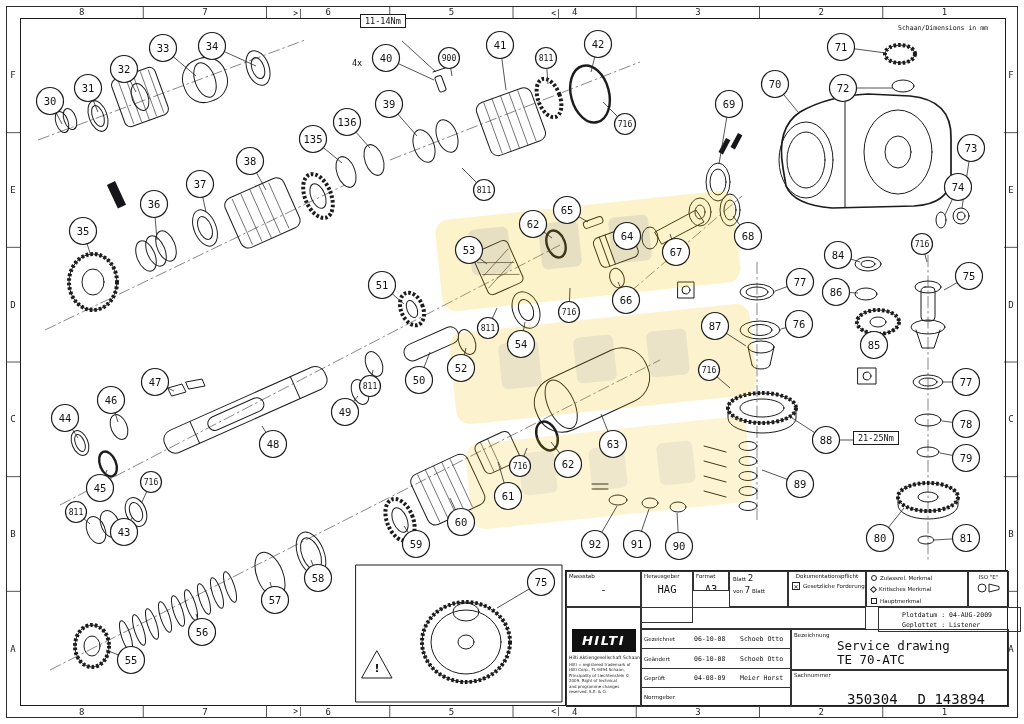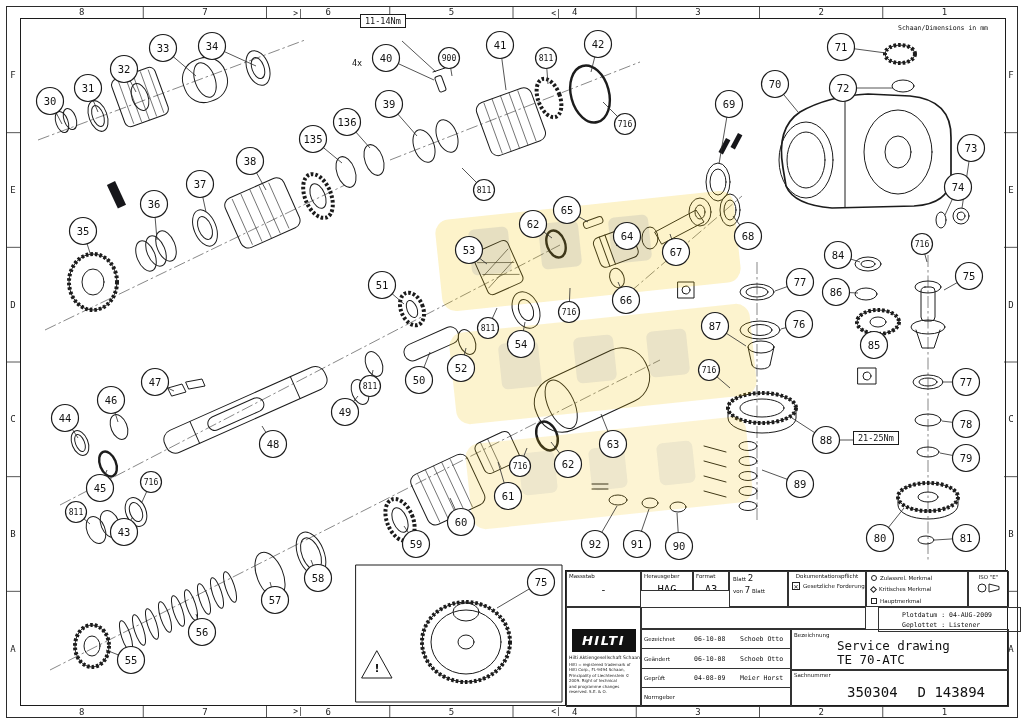--- a/index.html
+++ b/index.html
@@ -48,21 +48,21 @@
   .plot-cell{padding:2px 0 0 23px;font:6.5px "DejaVu Sans Mono",monospace;line-height:1.6}
   .sig-row{display:flex;height:19.4px;border-bottom:.5px solid #333;align-items:center}
   .sig-label{width:52px;padding-left:2px;font-size:5.5px}
   .sig-date{width:46px;font:6.5px "DejaVu Sans Mono",monospace}
   .sig-name{flex:1;font:6.5px "DejaVu Sans Mono",monospace}
   .hilti-logo{width:64px;height:23px;background:#111;color:#fff;display:flex;align-items:center;justify-content:center;font-weight:bold;font-style:italic;font-size:13px;letter-spacing:1.5px;margin:21px auto 2px auto}
   .company{font-size:4.6px;padding:1px 2px;white-space:nowrap}
   .legal{font-size:4px;line-height:1.35;padding:1px 2px;color:#222}
   .bez-cell{padding-top:1px}
   .bez-line{font:12.5px "DejaVu Sans Mono",monospace;padding-left:45px;line-height:1.15}
-  .sach-value{display:flex;gap:20px;font:14px "DejaVu Sans Mono",monospace;padding-left:55px;margin-top:5px}
+  .sach-value{display:flex;gap:20px;font:14px "DejaVu Sans Mono",monospace;padding-left:55px;margin-top:12px}
 </style>
 </head>
 <body>
 
 <div id="stage">
 
   <svg id="drawing-svg" width="1024" height="724" viewBox="0 0 1024 724">
 
     <g>
       <path class="ax" d="M38 140 L305 40"></path>
@@ -760,21 +760,21 @@
   <div id="qty-label">4x</div>
   <div id="warn-mark">!</div>
 
   <div class="title-block">
 
     <div class="tb-cell" style="left:0;top:0;width:75px;height:36px">
       <span class="tb-label">Massstab</span>
       <span class="tb-value">-</span>
     </div>
 
-    <div class="tb-cell" style="left:75px;top:0;width:52px;height:20px">
+    <div class="tb-cell" style="left:75px;top:0;width:52px;height:52px">
       <span class="tb-label">Herausgeber</span>
       <span class="tb-value">HAG</span>
     </div>
 
     <div class="tb-cell" style="left:127px;top:0;width:36px;height:20px">
       <span class="tb-label">Format</span>
       <span class="tb-value">A3</span>
     </div>
 
     <div class="tb-cell" style="left:163px;top:0;width:59px;height:36px">

